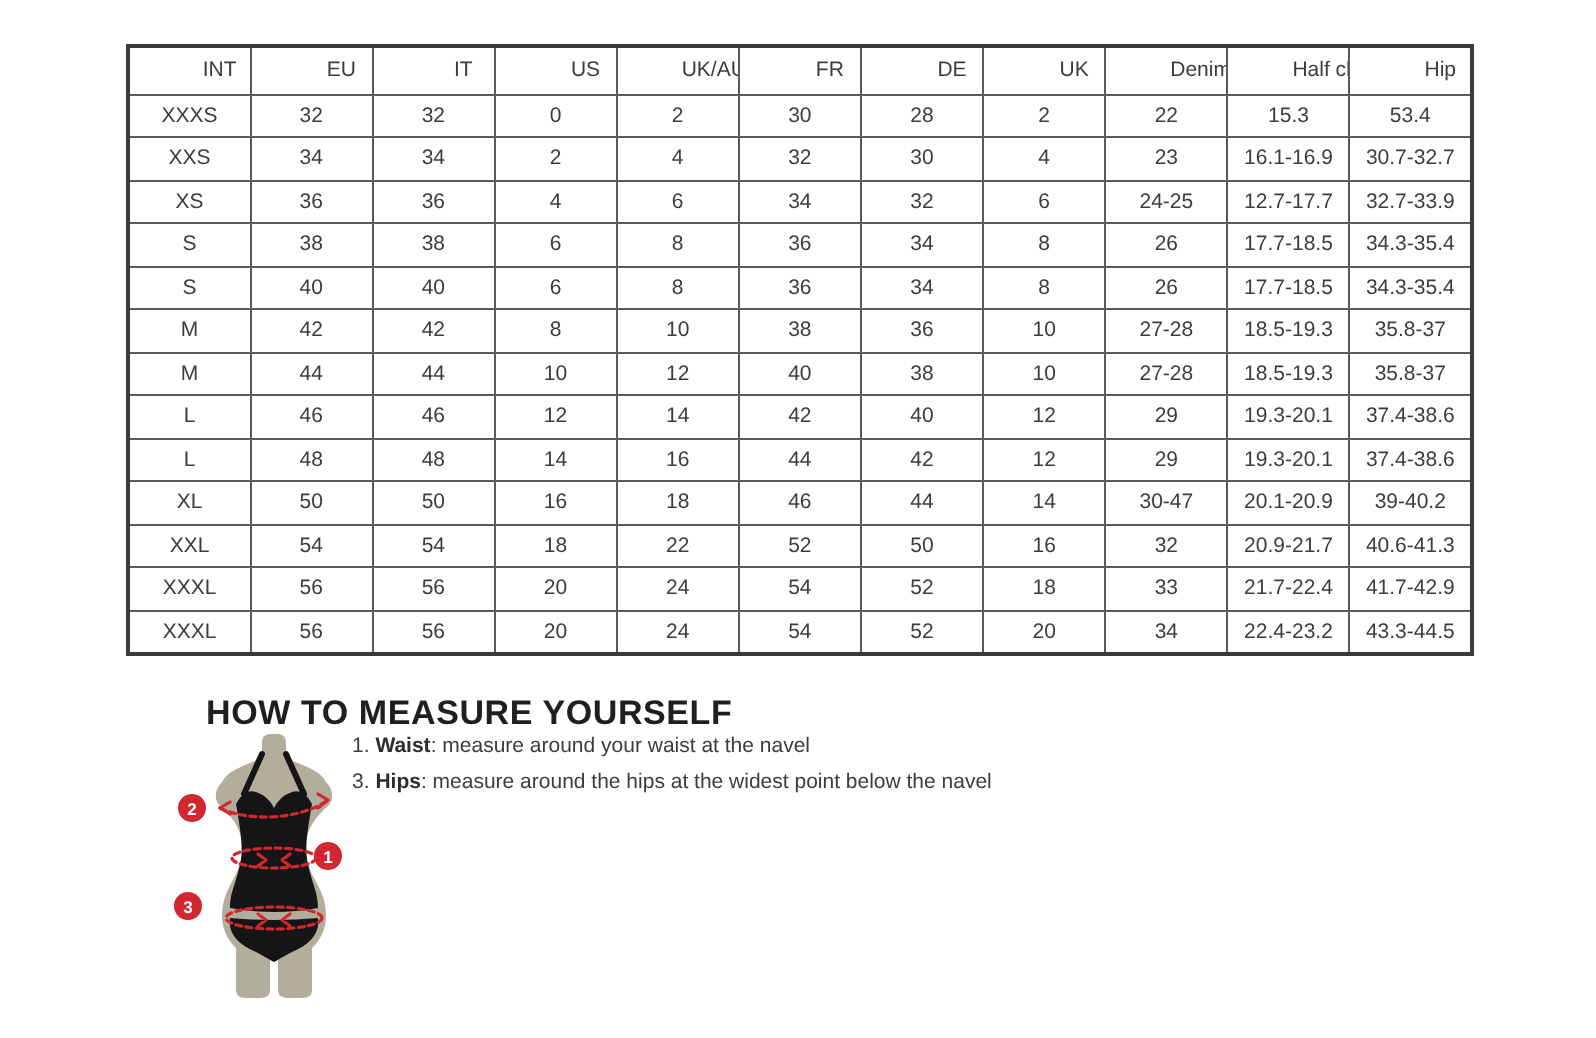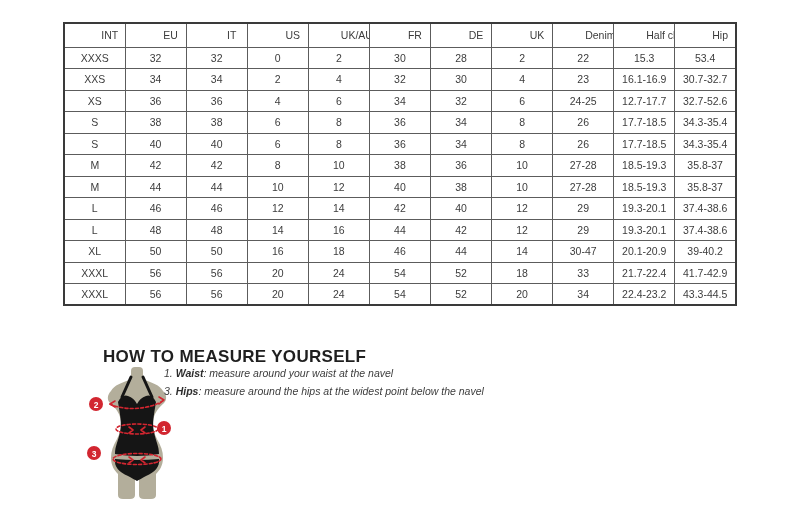--- a/index.html
+++ b/index.html
@@ -44,26 +44,25 @@
     left: 63px;
     top: 347px;
     font-size: 17px;
     font-weight: bold;
     letter-spacing: 0.3px;
     color: #1f1f1f;
     padding-left: 40px;
   }
   .instructions {
     position: absolute;
-    left: 164px;
+    left: 176px;
     top: 368px;
     font-size: 10.5px;
     color: var(--text, #3f3f3f);
     line-height: 11px;
-    font-style: italic;
   }
   .instr { margin-bottom: 6.5px; white-space: nowrap; }
   .instr b { font-weight: bold; color: #2d2d2d; }
 
   .figure {
     position: absolute;
     left: 84px;
     top: 366px;
     width: 106px;
     height: 140px;
@@ -132,21 +131,21 @@
           <td>XS</td>
           <td>36</td>
           <td>36</td>
           <td>4</td>
           <td>6</td>
           <td>34</td>
           <td>32</td>
           <td>6</td>
           <td>24-25</td>
           <td>12.7-17.7</td>
-          <td>32.7-52.6</td>
+          <td>32.7-33.9</td>
         </tr>
         <tr>
           <td>S</td>
           <td>38</td>
           <td>38</td>
           <td>6</td>
           <td>8</td>
           <td>36</td>
           <td>34</td>
           <td>8</td>
@@ -224,20 +223,33 @@
           <td>50</td>
           <td>50</td>
           <td>16</td>
           <td>18</td>
           <td>46</td>
           <td>44</td>
           <td>14</td>
           <td>30-47</td>
           <td>20.1-20.9</td>
           <td>39-40.2</td>
+        </tr>
+        <tr>
+          <td>XXL</td>
+          <td>54</td>
+          <td>54</td>
+          <td>18</td>
+          <td>22</td>
+          <td>52</td>
+          <td>50</td>
+          <td>16</td>
+          <td>32</td>
+          <td>20.9-21.7</td>
+          <td>40.6-41.3</td>
         </tr>
         <tr>
           <td>XXXL</td>
           <td>56</td>
           <td>56</td>
           <td>20</td>
           <td>24</td>
           <td>54</td>
           <td>52</td>
           <td>18</td>

